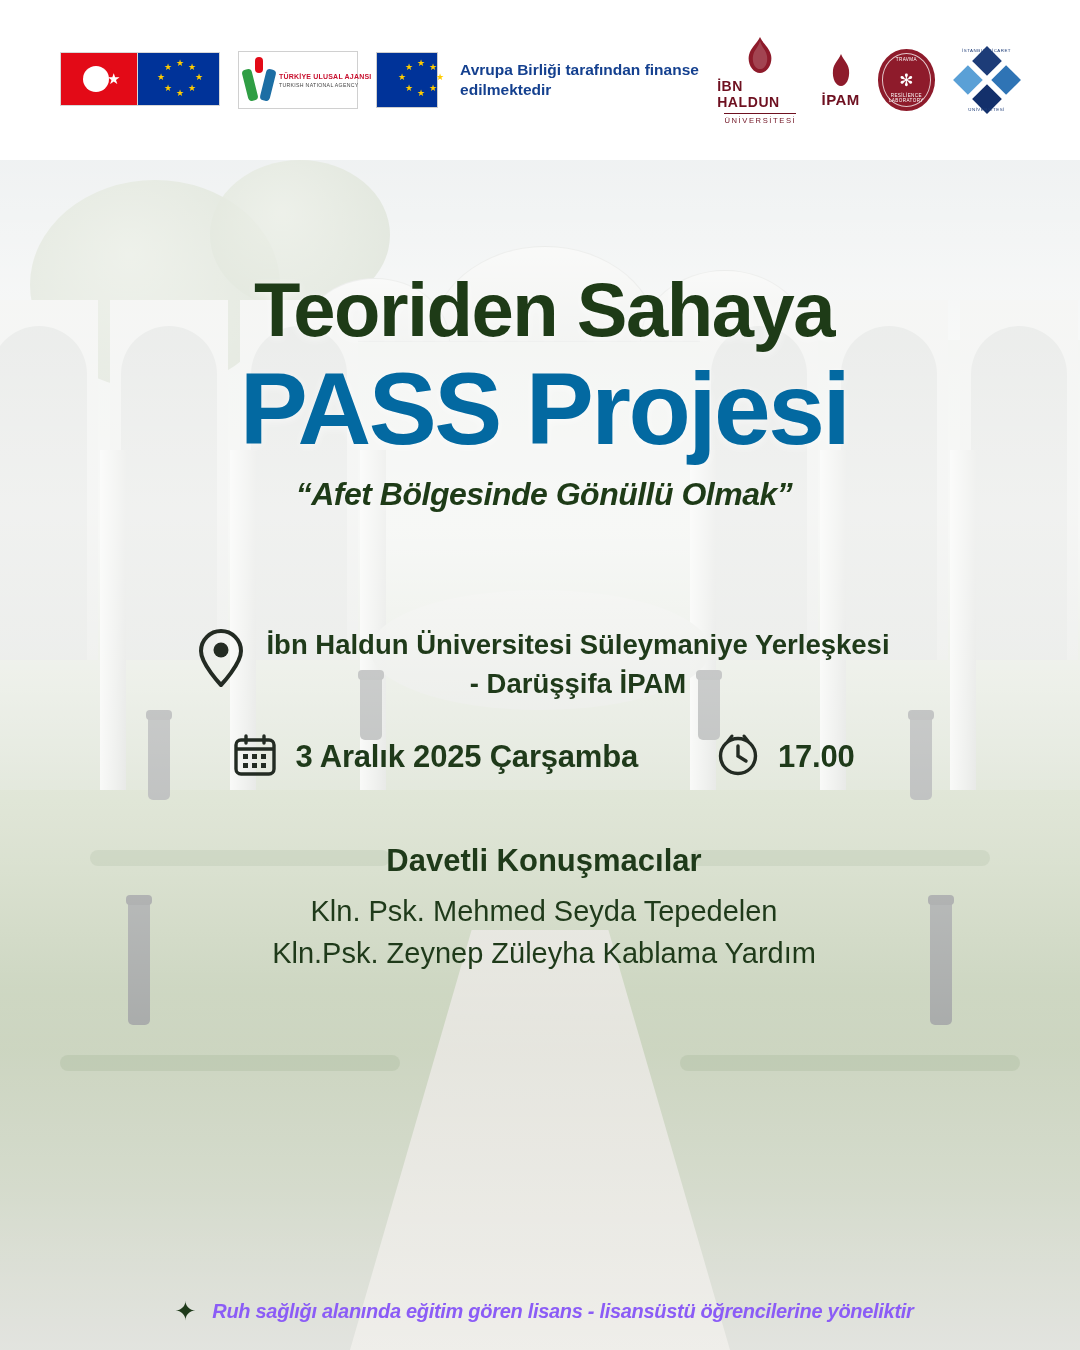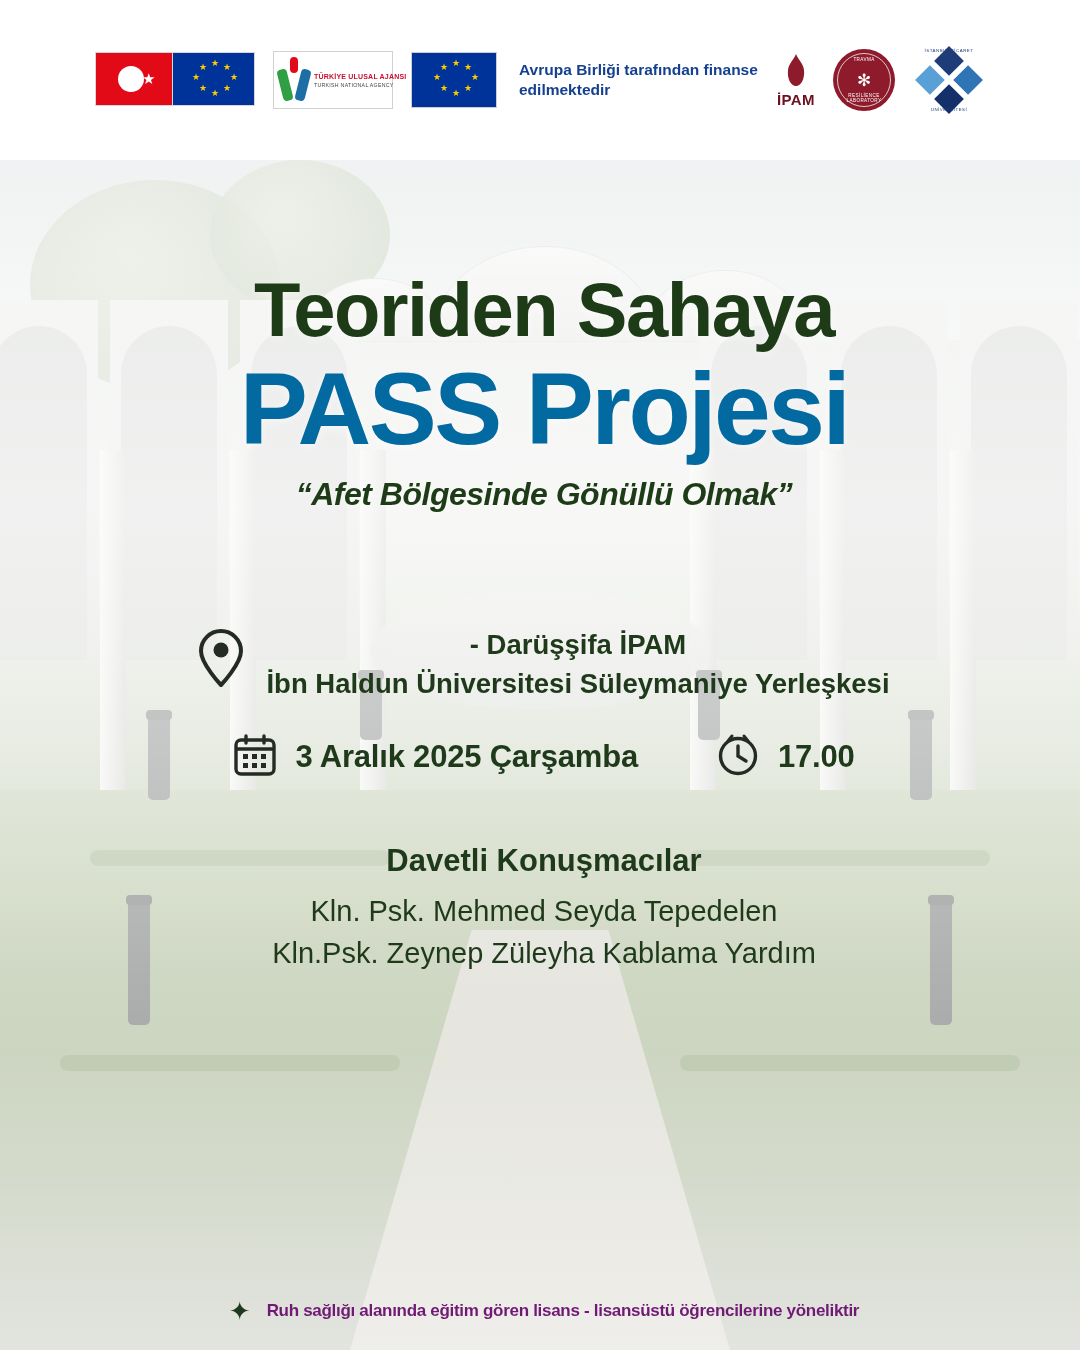--- a/index.html
+++ b/index.html
@@ -342,24 +342,25 @@
     position: absolute;
     left: 0; right: 0; bottom: 26px;
     display: flex;
     align-items: center;
     justify-content: center;
     gap: 16px;
     padding: 0 40px;
   }
   .footer-note .spark { color: #1f3a1a; font-size: 26px; line-height: 1; }
   .footer-note .note-text {
-    font-size: 17px;
-    font-weight: 700;
-    color: #701a75;
+    font-size: 20px;
+    font-weight: 700;
+    color: #8b5cf6;
     letter-spacing: -.3px;
+    font-style: italic;
   }
 </style>
 </head>
 <body>
 
 <div class="poster">
 
   <div class="logo-bar">
 
     <div class="logo logo-flags">
@@ -398,20 +399,28 @@
         <span class="eu-star" style="left:59px;top:20px;">★</span>
         <span class="eu-star" style="left:52px;top:31px;">★</span>
         <span class="eu-star" style="left:40px;top:36px;">★</span>
         <span class="eu-star" style="left:28px;top:31px;">★</span>
         <span class="eu-star" style="left:21px;top:20px;">★</span>
         <span class="eu-star" style="left:28px;top:10px;">★</span>
       </div>
       <div class="eufund-text">Avrupa Birliği tarafından finanse edilmektedir</div>
     </div>
 
+    <div class="logo logo-ihu">
+      <svg class="ihu-tulip" viewBox="0 0 36 40">
+        <path d="M18 2 C14 10 9 12 7 20 C5 29 11 38 18 38 C25 38 31 29 29 20 C27 12 22 10 18 2 Z" fill="#8e1b2b"></path>
+        <path d="M18 6 C16 13 12 15 11 21 C10 28 13 34 18 34 C23 34 26 28 25 21 C24 15 20 13 18 6 Z" fill="#ffffff" opacity="0.18"></path>
+      </svg>
+      <div class="ihu-name">İBN HALDUN</div>
+      <div class="ihu-sub">ÜNİVERSİTESİ</div>
+    </div>
 
     <div class="logo logo-ipam">
       <svg class="ipam-tulip" viewBox="0 0 26 34">
         <path d="M13 1 C10 8 6 10 5 17 C4 26 8 33 13 33 C18 33 22 26 21 17 C20 10 16 8 13 1 Z" fill="#8e1b2b"></path>
       </svg>
       <div class="ipam-name">İPAM</div>
     </div>
 
     <div class="logo logo-seal">
       <span class="ring"></span>
@@ -484,22 +493,22 @@
     </div>
 
     <div class="venue">
       <span class="venue-icon">
         <svg width="46" height="58" viewBox="0 0 46 58">
           <path d="M23 2 C12 2 3 11 3 22 C3 35 23 56 23 56 C23 56 43 35 43 22 C43 11 34 2 23 2 Z" fill="none" stroke="#232b23" stroke-width="4"></path>
           <circle cx="23" cy="21" r="7.5" fill="#232b23"></circle>
         </svg>
       </span>
       <div class="venue-text">
+        <div>İbn Haldun Üniversitesi Süleymaniye Yerleşkesi</div>
         <div>- Darüşşifa İPAM</div>
-        <div>İbn Haldun Üniversitesi Süleymaniye Yerleşkesi</div>
       </div>
     </div>
 
     <div class="when">
       <div class="grp">
         <span>
           <svg width="44" height="44" viewBox="0 0 44 44">
             <rect x="3" y="7" width="38" height="34" rx="5" fill="none" stroke="#232b23" stroke-width="3.4"></rect>
             <path d="M3 16 H41" stroke="#232b23" stroke-width="3.4"></path>
             <path d="M13 3 V10 M31 3 V10" stroke="#232b23" stroke-width="3.4" stroke-linecap="round"></path>

